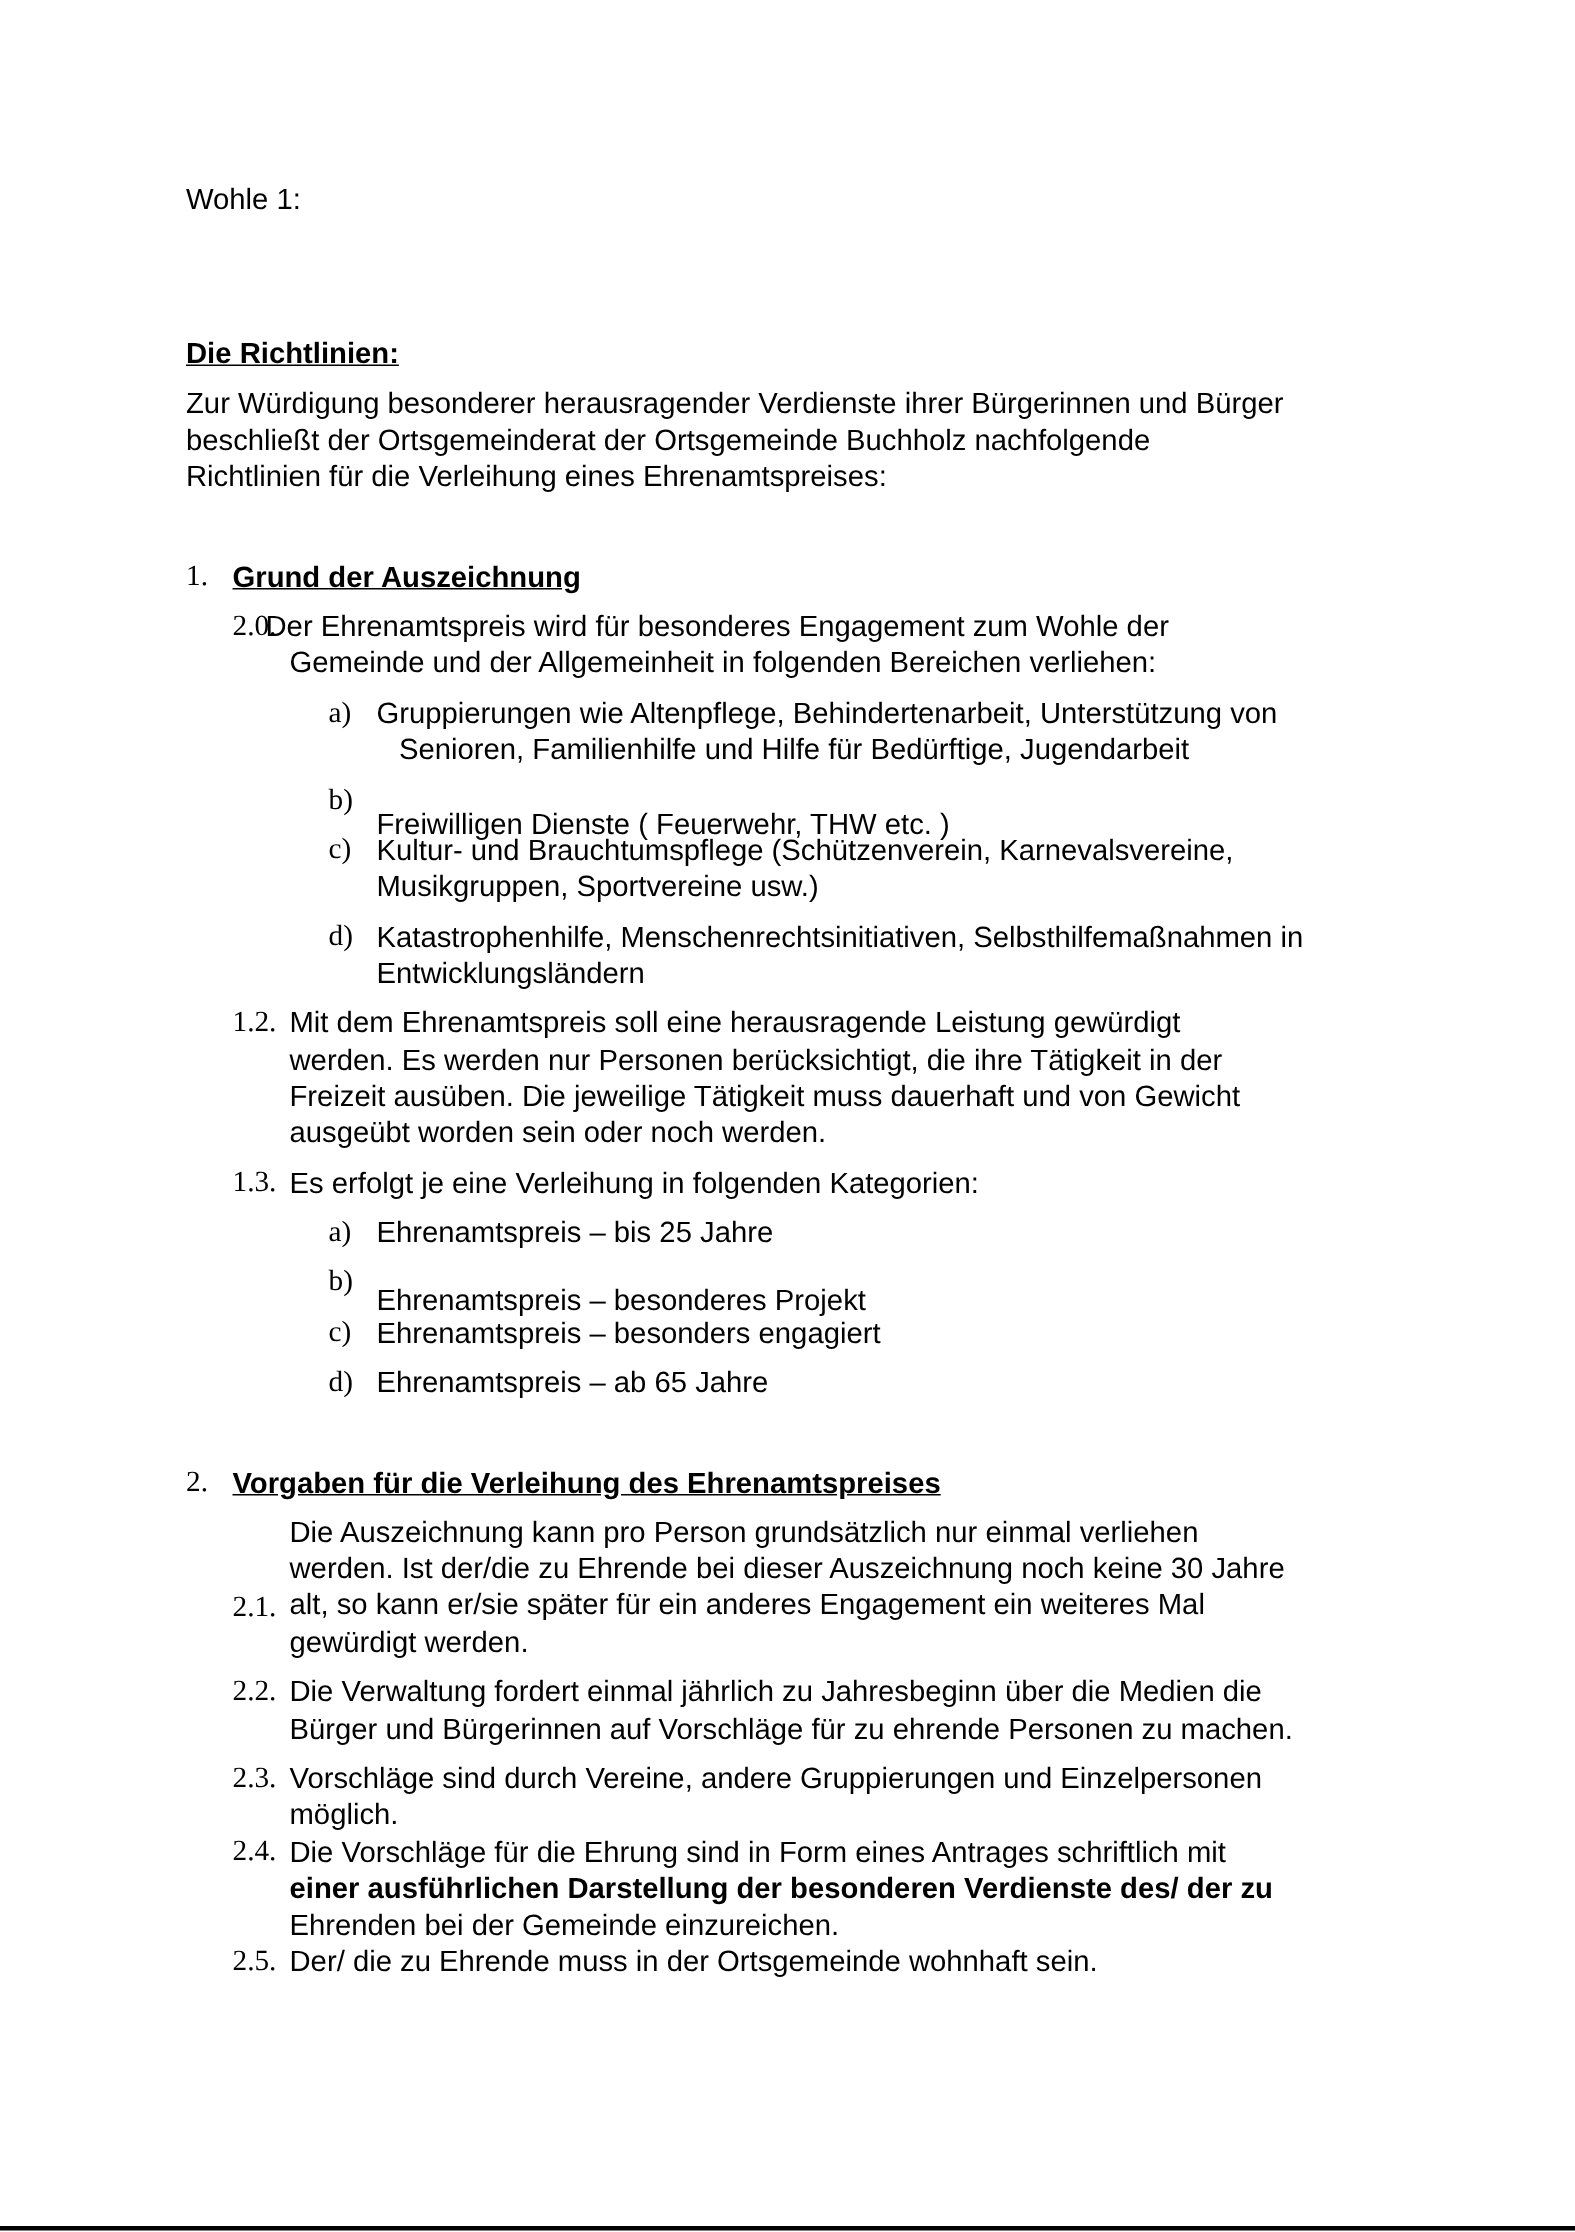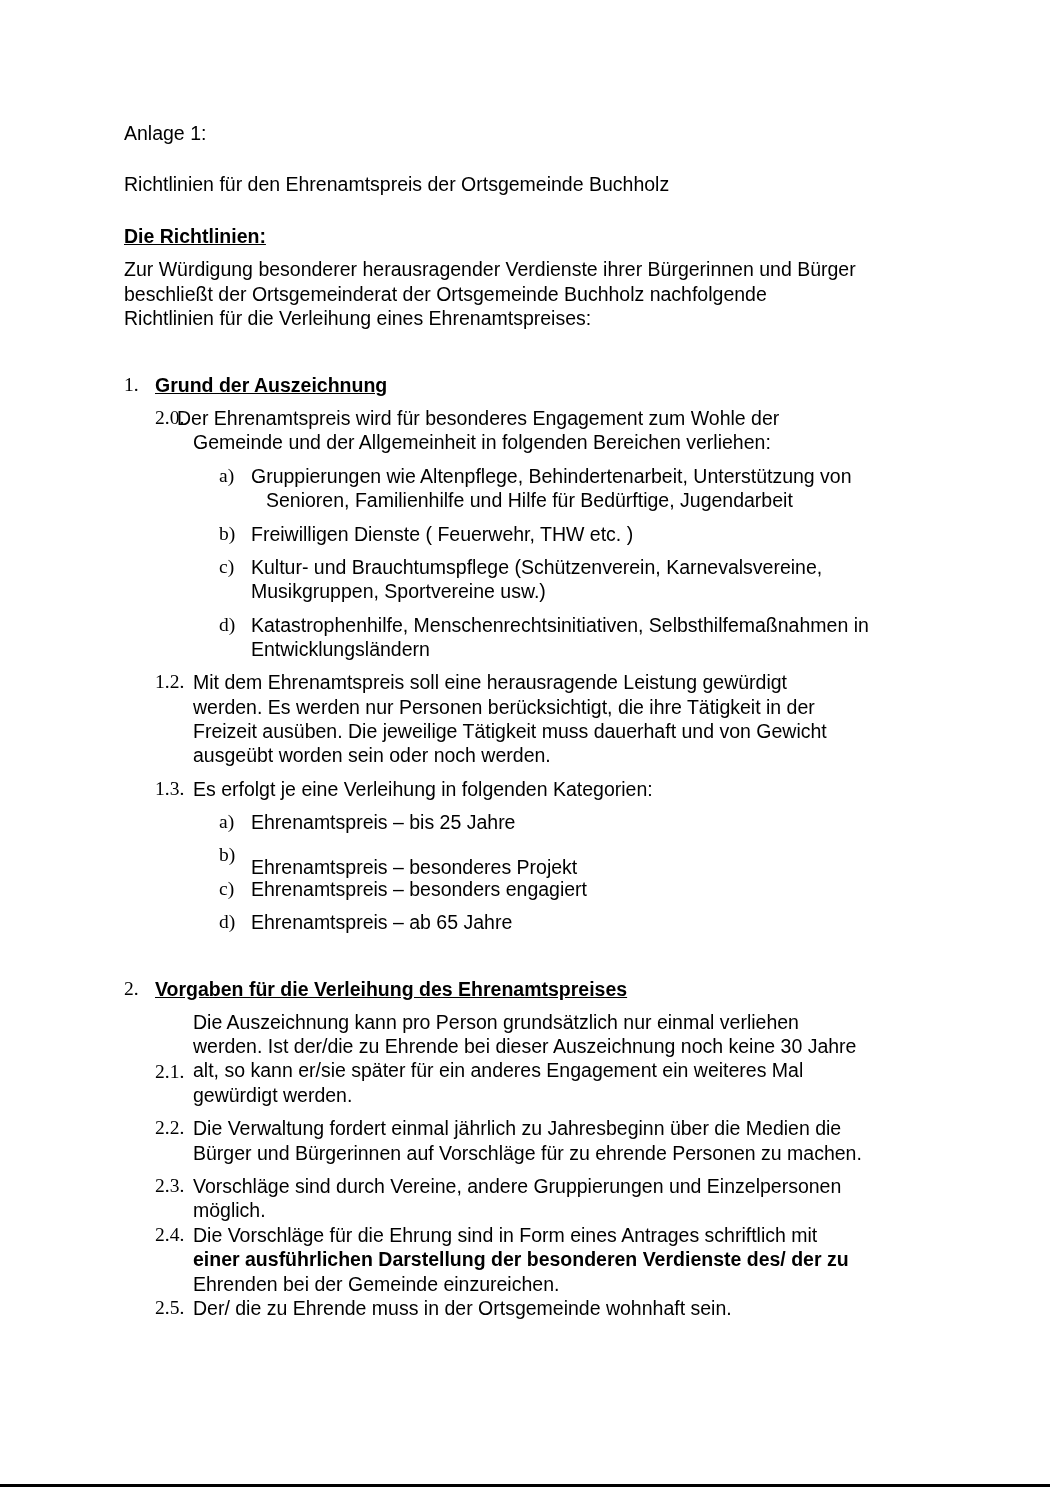--- a/index.html
+++ b/index.html
@@ -9,22 +9,21 @@
   .abs { position: absolute; white-space: nowrap; line-height: 24.5px; }
   .num { font-family: "Liberation Serif", serif; position: absolute; }
   .bold-u { font-weight: bold; text-decoration: underline; }
   .bottom-rule { position: absolute; left: 0; top: 1484px; width: 1050px; height: 3px; background: #000; }
 </style>
 </head>
 <body>
 
 <div class="page">
 
-  <div class="abs" style="left:124px; top:121px;">Anlage 1:</div>
-  <div class="abs" style="left:124px; top:172px;">Richtlinien für den Ehrenamtspreis der Ortsgemeinde Buchholz</div>
+  <div class="abs" style="left:124px; top:121px;">Wohle 1:</div>
   <div class="abs bold-u" style="left:124px; top:224px;">Die Richtlinien:</div>
 
   <div>
     <div class="abs" style="left:124px; top:257px;">Zur Würdigung besonderer herausragender Verdienste ihrer Bürgerinnen und Bürger</div>
     <div class="abs" style="left:124px; top:282px;">beschließt der Ortsgemeinderat der Ortsgemeinde Buchholz nachfolgende</div>
     <div class="abs" style="left:124px; top:306px;">Richtlinien für die Verleihung eines Ehrenamtspreises:</div>
   </div>
 
   <div>
     <div class="abs num" style="left:124px; top:373px; line-height:24.5px;">1.</div>
@@ -32,21 +31,21 @@
 
     <div class="abs num" style="left:155px; top:406px; line-height:24.5px;">2.0.</div>
     <div class="abs" style="left:177px; top:406px;">Der Ehrenamtspreis wird für besonderes Engagement zum Wohle der</div>
     <div class="abs" style="left:193px; top:430px;">Gemeinde und der Allgemeinheit in folgenden Bereichen verliehen:</div>
 
     <div class="abs num" style="left:219px; top:464px; line-height:24.5px;">a)</div>
     <div class="abs" style="left:251px; top:464px;">Gruppierungen wie Altenpflege, Behindertenarbeit, Unterstützung von</div>
     <div class="abs" style="left:251px; top:488px;margin-left:15px;">Senioren, Familienhilfe und Hilfe für Bedürftige, Jugendarbeit</div>
 
     <div class="abs num" style="left:219px; top:522px; line-height:24.5px;">b)</div>
-    <div class="abs" style="left:251px; top:522px;">Freiwilligen Dienste ( Feuerwehr, THW etc. )</div>
+    <div class="abs" style="left:251px; top:538px;">Freiwilligen Dienste ( Feuerwehr, THW etc. )</div>
 
     <div class="abs num" style="left:219px; top:555px; line-height:24.5px;">c)</div>
     <div class="abs" style="left:251px; top:555px;">Kultur- und Brauchtumspflege (Schützenverein, Karnevalsvereine,</div>
     <div class="abs" style="left:251px; top:579px;">Musikgruppen, Sportvereine usw.)</div>
 
     <div class="abs num" style="left:219px; top:613px; line-height:24.5px;">d)</div>
     <div class="abs" style="left:251px; top:613px;">Katastrophenhilfe, Menschenrechtsinitiativen, Selbsthilfemaßnahmen in</div>
     <div class="abs" style="left:251px; top:637px;">Entwicklungsländern</div>
 
     <div class="abs num" style="left:155px; top:670px; line-height:24.5px;">1.2.</div>

